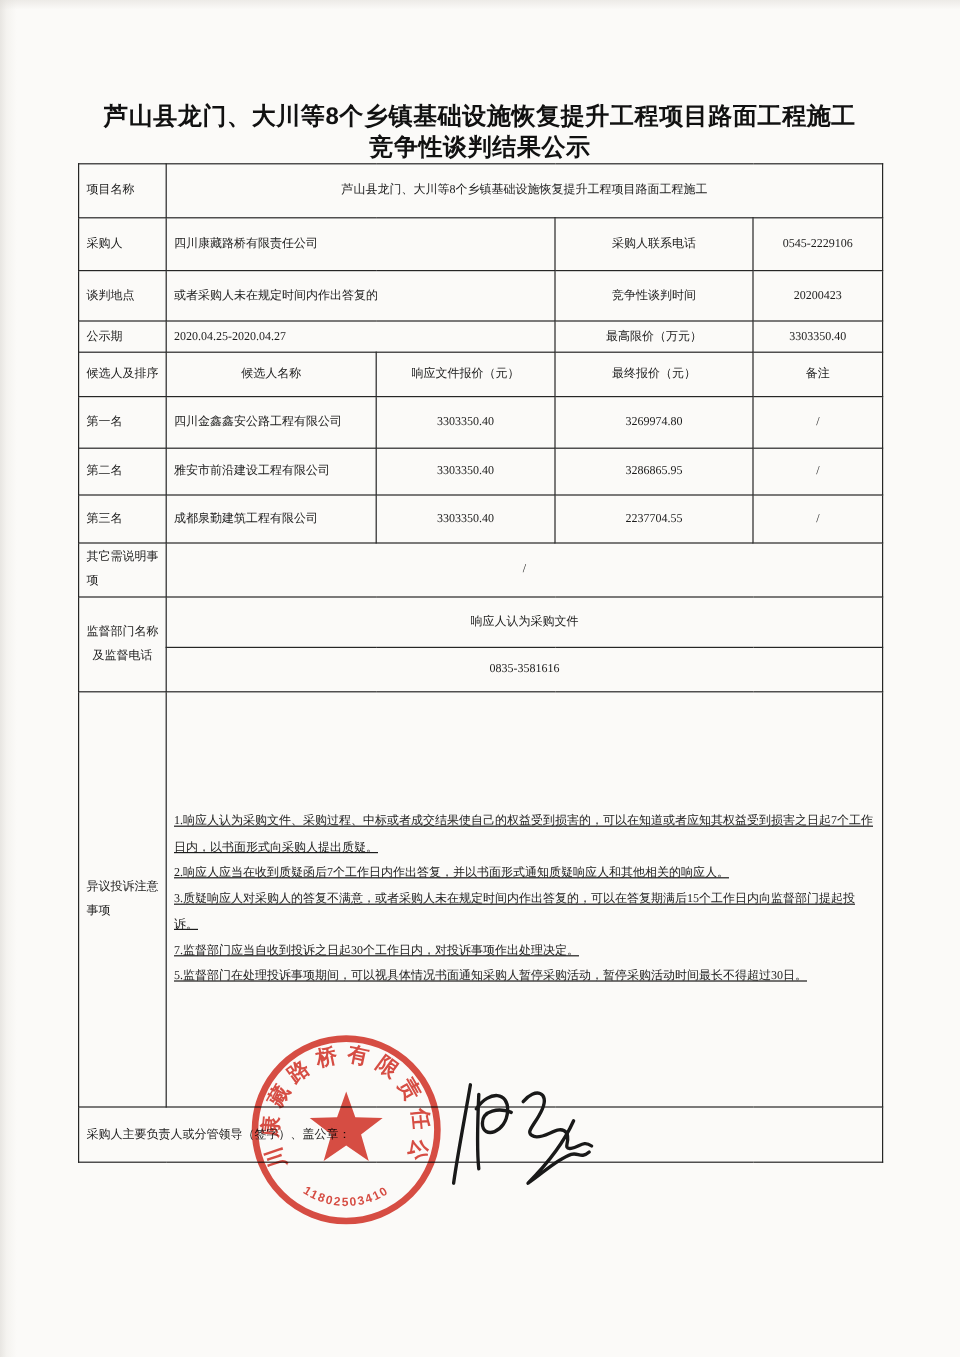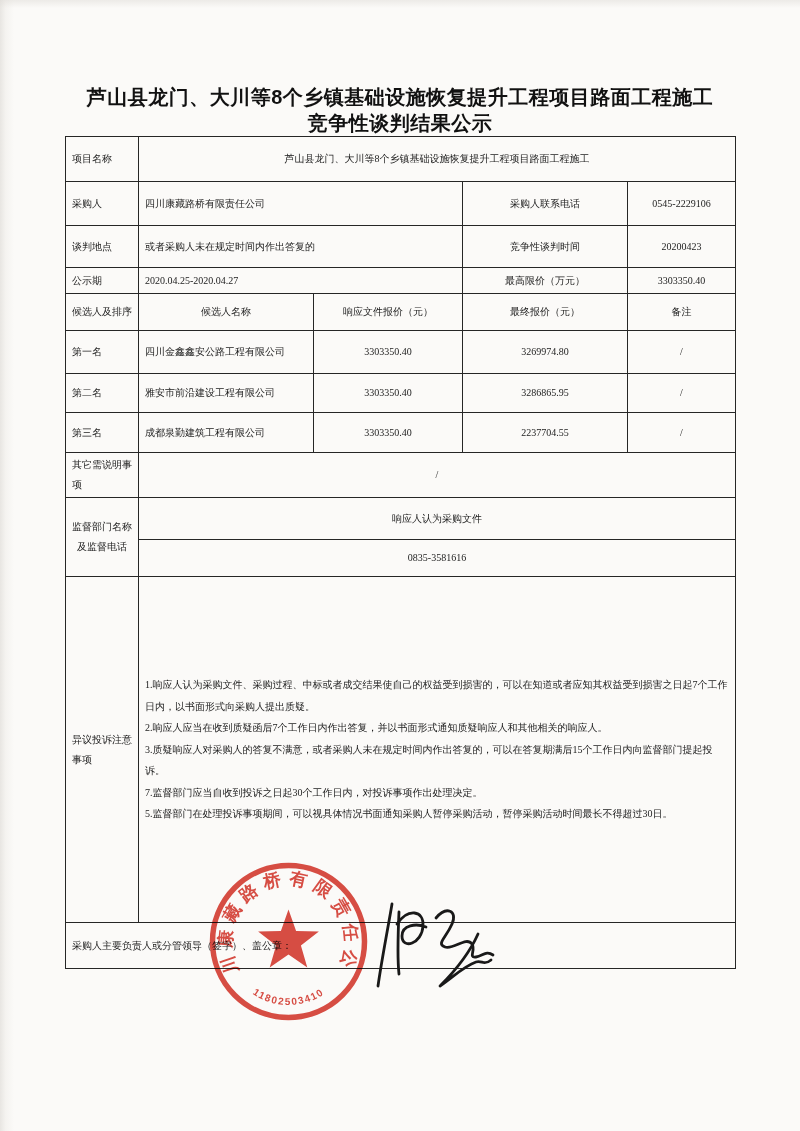--- a/index.html
+++ b/index.html
@@ -30,21 +30,21 @@
     border:1.6px solid #262626;
     padding:2px 6px;
     vertical-align:middle;
     overflow:hidden;
     line-height:20px;
   }
   td.lbl{padding-left:5px;padding-right:4px;}
   td.ctr{text-align:center;}
   td.name-cell{line-height:19px;margin-top:21px;}
   td.complaint-cell{vertical-align:middle;padding:18px 8px 4px 8px;}
-  .complaint-text p{margin:0;line-height:21.5px;}
+  .complaint-text p{margin:0;line-height:21.5px;text-decoration:underline;}
   td.sig-cell{padding-left:5px;}
 
   .seal{position:absolute;left:188px;top:841px;width:201px;height:201px;
     opacity:.88;mix-blend-mode:multiply;pointer-events:none;}
   .signature{position:absolute;left:366px;top:894px;width:138px;height:100px;pointer-events:none;}
 </style>
 </head>
 <body>
 
 <div class="scan-edge-left"></div>

